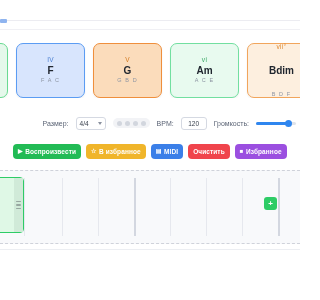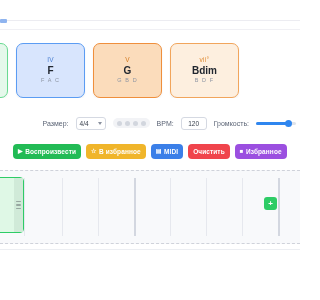--- a/index.html
+++ b/index.html
@@ -91,20 +91,21 @@
     background: #fbdcbb;
     border-color: #ef8f3c;
   }
   .chord-card.mint {
     background: #e8faef;
     border-color: #72dfa0;
   }
   .chord-card.peach {
     background: #fdefdf;
     border-color: #f1a55c;
+    justify-content: space-between;
   }
   .chord-roman {
     font-size: 6.5px;
     letter-spacing: 0.3px;
     line-height: 1;
   }
   .chord-roman.c-blue { color: #4a7fd0; }
   .chord-roman.c-orange { color: #d2791f; }
   .chord-roman.c-green { color: #3aa866; }
   .chord-roman.c-peach { color: #e08a33; }
@@ -355,20 +356,25 @@
         <div class="chord-card blue">
           <div class="chord-roman c-blue">IV</div>
           <div class="chord-name">F</div>
           <div class="chord-notes">F A C</div>
         </div>
         <div class="chord-card orange">
           <div class="chord-roman c-orange">V</div>
           <div class="chord-name">G</div>
           <div class="chord-notes">G B D</div>
         </div>
+        <div class="chord-card mint">
+          <div class="chord-roman c-green">vi</div>
+          <div class="chord-name">Am</div>
+          <div class="chord-notes">A C E</div>
+        </div>
         <div class="chord-card peach">
           <div class="chord-roman c-peach">vii°</div>
           <div class="chord-name">Bdim</div>
           <div class="chord-notes">B D F</div>
         </div>
       </div>
   </div>
 
   <div class="controls-row">
     <span class="ctrl-label">Размер:</span>

